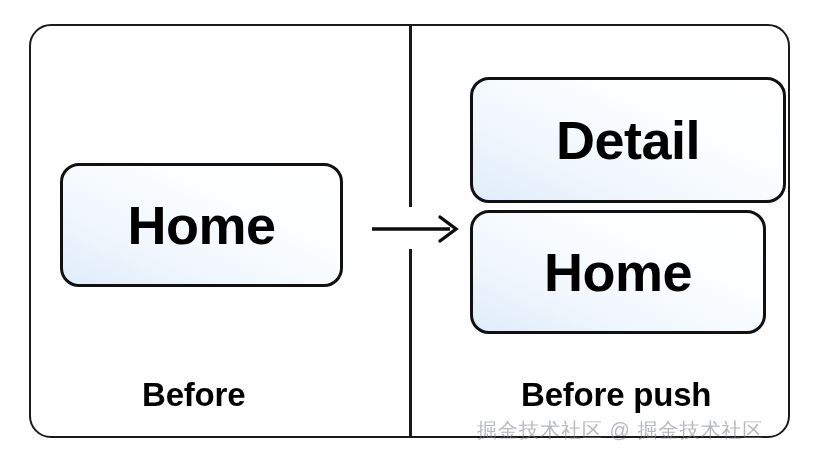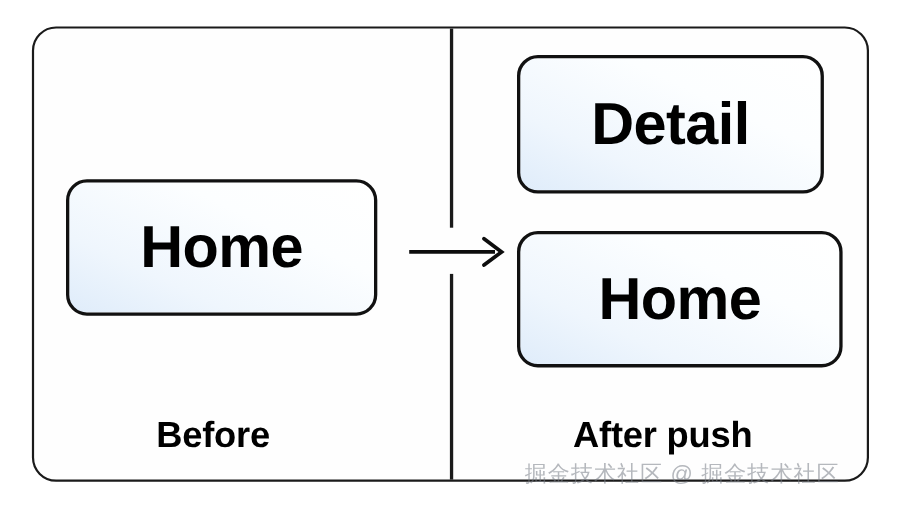--- a/index.html
+++ b/index.html
@@ -66,21 +66,21 @@
     letter-spacing: -0.5px;
     line-height: 1;
     user-select: none;
   }
 
   
   .card-home-before { left: 60px;  top: 163px; width: 283px; height: 124px; }
   .card-home-before .card-label { font-size: 54px; }
 
   
-  .card-detail      { left: 470px; top: 50px;  width: 279px; height: 126px; justify-content: center; }
+  .card-detail      { left: 470px; top: 77px;  width: 316px; height: 126px; justify-content: center; }
   .card-detail .card-label { font-size: 54px; }
 
   .card-home-after  { left: 470px; top: 210px; width: 296px; height: 124px; }
   .card-home-after .card-label { font-size: 54px; }
 
   
   .arrow {
     position: absolute;
     left: 368px;
     top: 206px;
@@ -138,17 +138,17 @@
   </svg>
 
   <div class="card card-detail">
     <span class="card-label">Detail</span>
   </div>
 
   <div class="card card-home-after">
     <span class="card-label">Home</span>
   </div>
 
-  <div class="pane-caption caption-after">After push</div>
+  <div class="pane-caption caption-after">Before push</div>
 
   <div class="watermark">掘金技术社区 @ 掘金技术社区</div>
 
 </div>
 
 </body></html>

